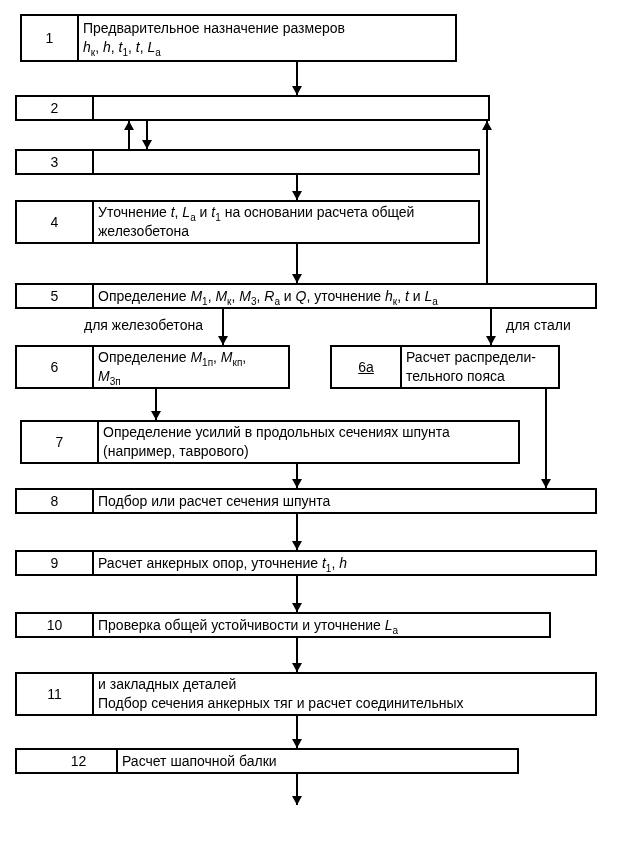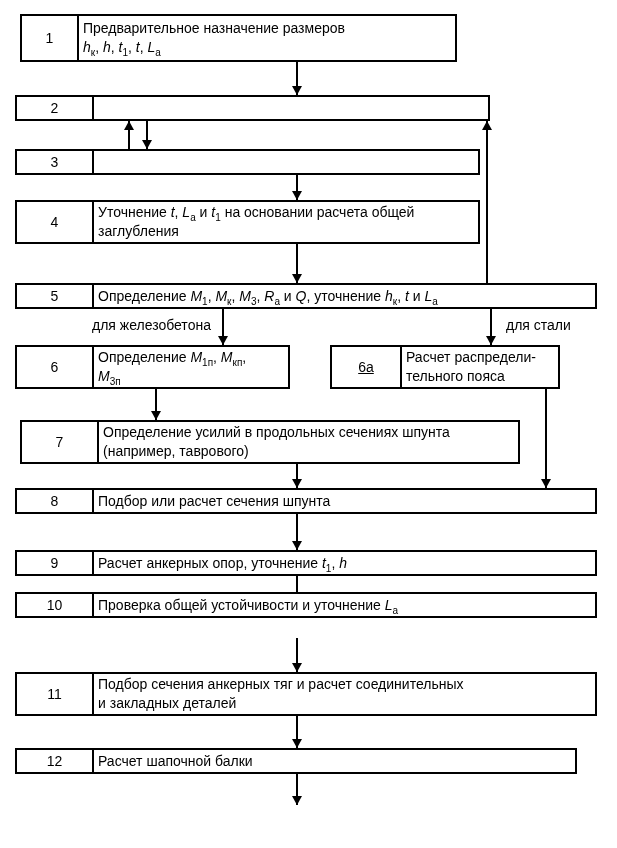--- a/index.html
+++ b/index.html
@@ -45,23 +45,23 @@
   .b2  { left: 15px;  top: 95px;  width: 475px; height: 26px; }
   .b3  { left: 15px;  top: 149px; width: 465px; height: 26px; }
   .b4  { left: 15px;  top: 200px; width: 465px; height: 44px; }
   .b5  { left: 15px;  top: 283px; width: 582px; height: 26px; }
   .b6  { left: 15px;  top: 345px; width: 275px; height: 44px; }
   .b6a { left: 330px; top: 345px; width: 230px; height: 44px; }
   .b6a .num { width: 68px; text-decoration: underline; }
   .b7  { left: 20px;  top: 420px; width: 500px; height: 44px; }
   .b8  { left: 15px;  top: 488px; width: 582px; height: 26px; }
   .b9  { left: 15px;  top: 550px; width: 582px; height: 26px; }
-  .b10 { left: 15px;  top: 592px; width: 582px; height: 26px; }
+  .b10 { left: 15px;  top: 612px; width: 536px; height: 26px; }
   .b11 { left: 15px;  top: 672px; width: 582px; height: 44px; }
-  .b12 { left: 15px;  top: 748px; width: 562px; height: 26px; }
+  .b12 { left: 15px;  top: 748px; width: 504px; height: 26px; padding-left: 24px; }
   .b13 { left: 15px;  top: 805px; width: 582px; height: 26px; }
 
   .arrow { position: absolute; width: 2px; background: #000; }
   .arrow.down::after {
     content: ""; position: absolute; bottom: 0; left: -4px;
     width: 0; height: 0;
     border-left: 5px solid transparent; border-right: 5px solid transparent;
     border-top: 9px solid #000;
   }
   .arrow.up::before {
@@ -82,21 +82,21 @@
   .a67   { left: 155px; top: 389px; height: 31px; }
   .a6a8  { left: 545px; top: 389px; height: 99px; }
   .a78   { left: 296px; top: 464px; height: 24px; }
   .a89   { left: 296px; top: 514px; height: 36px; }
   .a910  { left: 296px; top: 576px; height: 36px; }
   .a1011 { left: 296px; top: 638px; height: 34px; }
   .a1112 { left: 296px; top: 716px; height: 32px; }
   .a1213 { left: 296px; top: 774px; height: 31px; }
 
   .lbl { position: absolute; white-space: nowrap; }
-  .lbl-concrete { left: 92px;  top: 317px; }
+  .lbl-concrete { left: 84px;  top: 317px; }
   .lbl-steel    { left: 506px; top: 317px; }
 </style>
 </head>
 <body>
 
 <div id="canvas">
 
   <div class="box b1">
     <div class="num">1</div>
     <div class="txt">
@@ -117,21 +117,21 @@
   <div class="box b3">
     <div class="num">3</div>
   </div>
 
   <div class="arrow down a34"></div>
 
   <div class="box b4">
     <div class="num">4</div>
     <div class="txt">
       <div class="line"><span>Уточнение </span><span style="font-style: italic;">t</span><span>, </span><span style="font-style: italic;">L</span><sub>а</sub><span> и </span><span style="font-style: italic;">t</span><sub>1</sub><span> на основании расчета общей</span></div>
-      <div class="line"><span>заглубления</span></div>
+      <div class="line"><span>железобетона</span></div>
     </div>
   </div>
 
   <div class="arrow down a45"></div>
   <div class="arrow up a52"></div>
 
   <div class="box b5">
     <div class="num">5</div>
     <div class="txt">
       <div class="line"><span>Определение </span><span style="font-style: italic;">M</span><sub>1</sub><span>, </span><span style="font-style: italic;">M</span><sub>к</sub><span>, </span><span style="font-style: italic;">M</span><sub>3</sub><span>, </span><span style="font-style: italic;">R</span><sub>а</sub><span> и </span><span style="font-style: italic;">Q</span><span>, уточнение </span><span style="font-style: italic;">h</span><sub>к</sub><span>, </span><span style="font-style: italic;">t</span><span> и </span><span style="font-style: italic;">L</span><sub>а</sub></div>
@@ -196,22 +196,22 @@
     <div class="txt">
       <div class="line"><span>Проверка общей устойчивости и уточнение </span><span style="font-style: italic;">L</span><sub>а</sub></div>
     </div>
   </div>
 
   <div class="arrow down a1011"></div>
 
   <div class="box b11">
     <div class="num">11</div>
     <div class="txt">
+      <div class="line"><span>и закладных деталей</span></div>
       <div class="line"><span>Подбор сечения анкерных тяг и расчет соединительных</span></div>
-      <div class="line"><span>и закладных деталей</span></div>
     </div>
   </div>
 
   <div class="arrow down a1112"></div>
 
   <div class="box b12">
     <div class="num">12</div>
     <div class="txt">
       <div class="line"><span>Расчет шапочной балки</span></div>
     </div>

